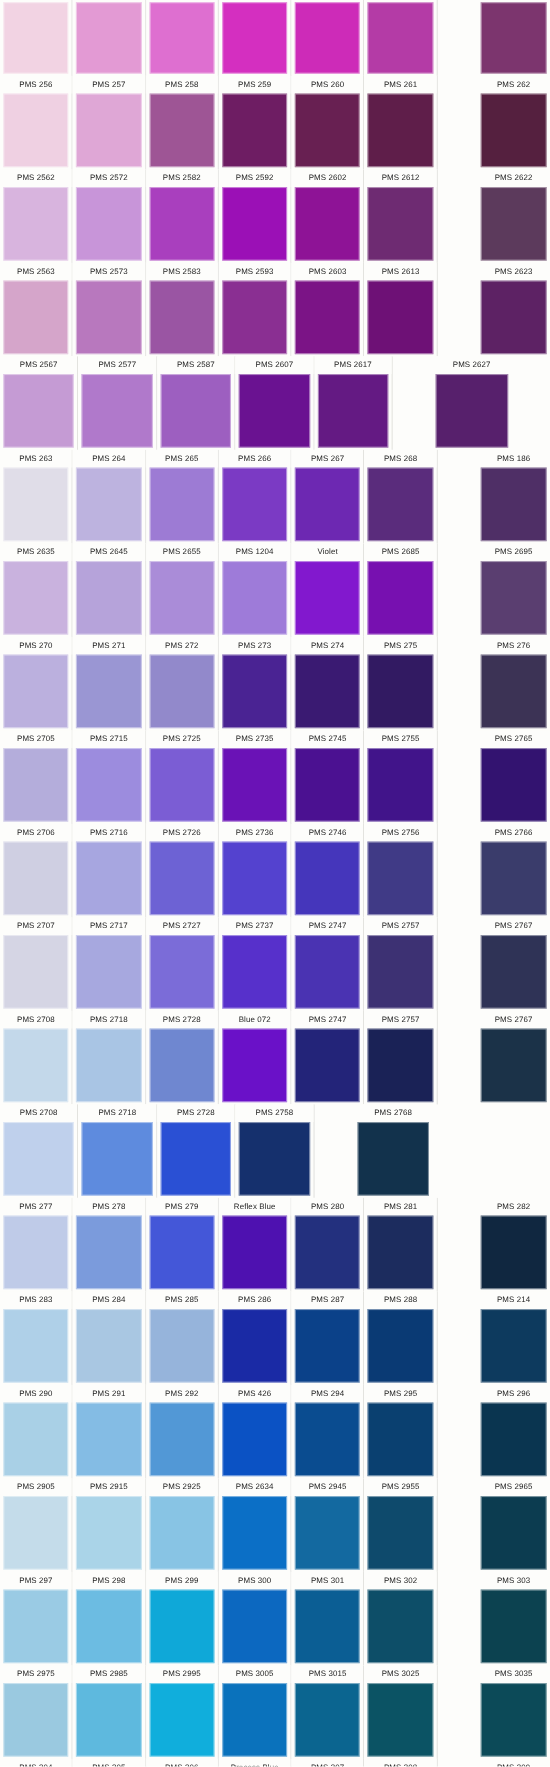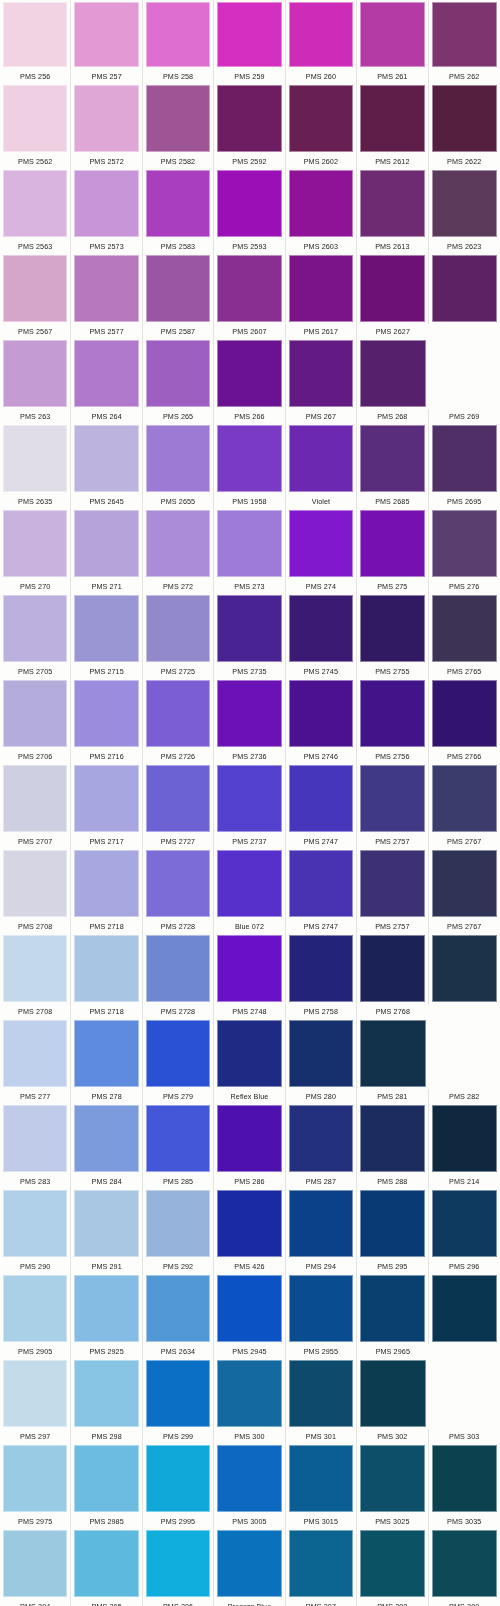--- a/index.html
+++ b/index.html
@@ -31,21 +31,21 @@
   .cell {
     width: 71.428px;
     height: 100%;
     box-sizing: border-box;
     display: flex;
     flex-direction: column;
     background: #fdfdfb;
     border-right: 1px solid #e3e3df;
     position: relative;
   }
-  .cell:last-child { border-right: none; }
+  .cell:last-child { border-right: none; margin-left: 36px; }
   .label {
     height: 16px;
     line-height: 16px;
     text-align: center;
     font-size: 7.2px;
     color: #1c1c1c;
     background: #fdfdfb;
     letter-spacing: 0.1px;
     white-space: nowrap;
     overflow: hidden;
@@ -222,39 +222,39 @@
       </div>
       <div class="cell">
         <div class="label">PMS 267</div>
         <div class="swatch" style="background: rgb(109, 40, 178);"></div>
       </div>
       <div class="cell">
         <div class="label">PMS 268</div>
         <div class="swatch" style="background: rgb(90, 44, 124);"></div>
       </div>
       <div class="cell">
-        <div class="label">PMS 269</div>
+        <div class="label">PMS 186</div>
         <div class="swatch" style="background: rgb(79, 47, 102);"></div>
       </div>
     </div>
     <div class="row">
       <div class="cell">
         <div class="label">PMS 2635</div>
         <div class="swatch" style="background: rgb(201, 178, 222);"></div>
       </div>
       <div class="cell">
         <div class="label">PMS 2645</div>
         <div class="swatch" style="background: rgb(182, 163, 218);"></div>
       </div>
       <div class="cell">
         <div class="label">PMS 2655</div>
         <div class="swatch" style="background: rgb(170, 140, 216);"></div>
       </div>
       <div class="cell">
-        <div class="label">PMS 1958</div>
+        <div class="label">PMS 1204</div>
         <div class="swatch" style="background: rgb(158, 123, 217);"></div>
       </div>
       <div class="cell">
         <div class="label">Violet</div>
         <div class="swatch" style="background: rgb(130, 24, 206);"></div>
       </div>
       <div class="cell">
         <div class="label">PMS 2685</div>
         <div class="swatch" style="background: rgb(119, 16, 176);"></div>
       </div>
@@ -420,24 +420,20 @@
       </div>
       <div class="cell">
         <div class="label">PMS 2718</div>
         <div class="swatch" style="background: rgb(94, 139, 222);"></div>
       </div>
       <div class="cell">
         <div class="label">PMS 2728</div>
         <div class="swatch" style="background: rgb(42, 80, 212);"></div>
       </div>
       <div class="cell">
-        <div class="label">PMS 2748</div>
-        <div class="swatch" style="background: rgb(30, 43, 133);"></div>
-      </div>
-      <div class="cell">
         <div class="label">PMS 2758</div>
         <div class="swatch" style="background: rgb(21, 48, 109);"></div>
       </div>
       <div class="cell">
         <div class="label">PMS 2768</div>
         <div class="swatch" style="background: rgb(18, 50, 76);"></div>
       </div>
     </div>
     <div class="row">
       <div class="cell">
@@ -526,20 +522,24 @@
       </div>
       <div class="cell">
         <div class="label">PMS 296</div>
         <div class="swatch" style="background: rgb(10, 53, 80);"></div>
       </div>
     </div>
     <div class="row">
       <div class="cell">
         <div class="label">PMS 2905</div>
         <div class="swatch" style="background: rgb(196, 220, 234);"></div>
+      </div>
+      <div class="cell">
+        <div class="label">PMS 2915</div>
+        <div class="swatch" style="background: rgb(170, 212, 232);"></div>
       </div>
       <div class="cell">
         <div class="label">PMS 2925</div>
         <div class="swatch" style="background: rgb(136, 196, 228);"></div>
       </div>
       <div class="cell">
         <div class="label">PMS 2634</div>
         <div class="swatch" style="background: rgb(11, 111, 198);"></div>
       </div>
       <div class="cell">

